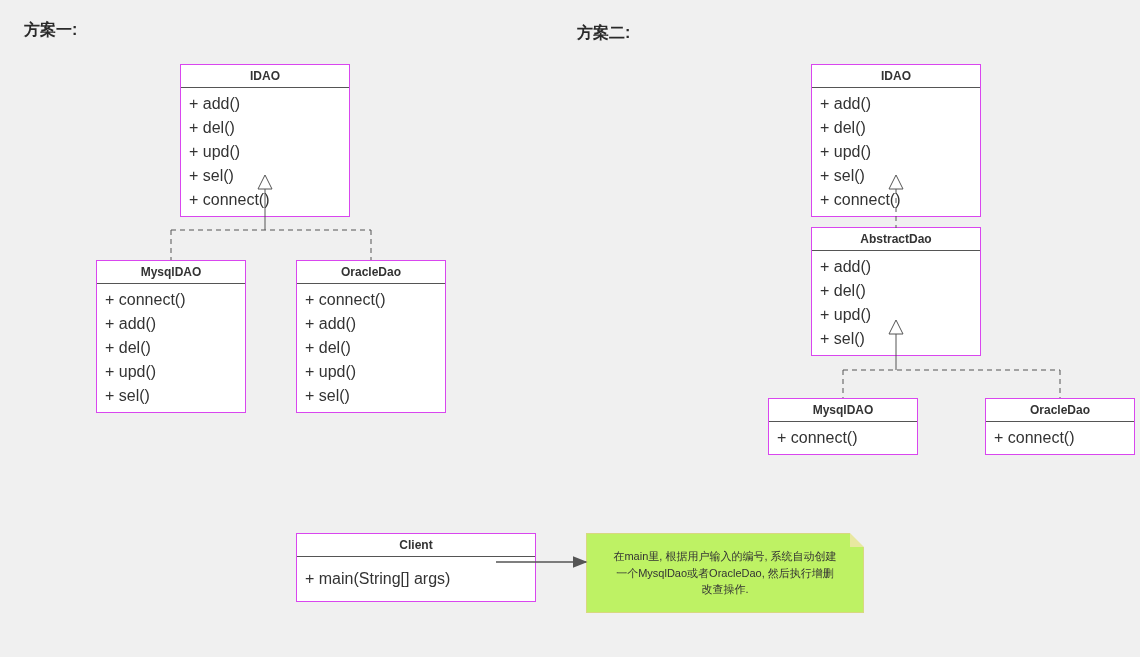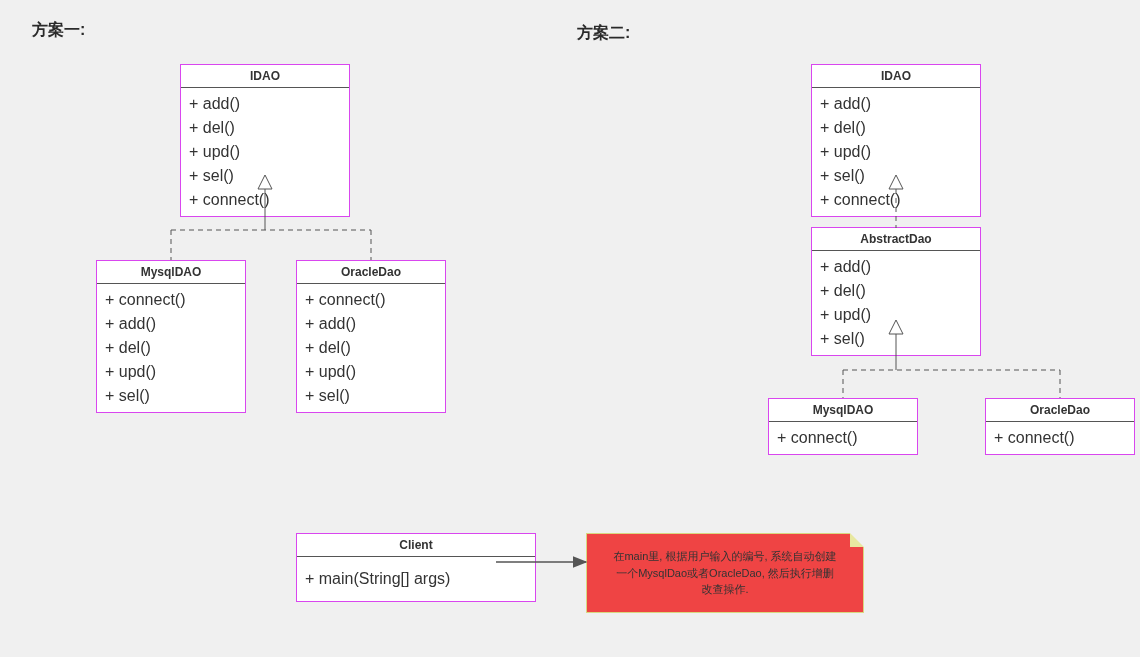--- a/index.html
+++ b/index.html
@@ -33,21 +33,21 @@
     padding: 4px 8px;
     font-size: 12px;
   }
   .classbox .body {
     padding: 4px 8px;
     font-size: 16px;
     line-height: 1.5;
   }
   .note {
     position: absolute;
-    background: #ef4444;
+    background: #bef264;
     border: 1px solid #d8d880;
     padding: 14px 16px;
     font-size: 11px;
     text-align: center;
     line-height: 1.5;
   }
   .note-corner {
     position: absolute;
     top: -1px;
     right: -1px;
@@ -61,21 +61,21 @@
     top: 0;
     left: 0;
     width: 1140px;
     height: 657px;
     pointer-events: none;
   }
 </style>
 </head>
 <body>
 
-<div class="heading" style="left:32px; top:20px;">方案一:</div>
+<div class="heading" style="left:24px; top:20px;">方案一:</div>
 <div class="heading" style="left:577px; top:23px;">方案二:</div>
 
 <div class="classbox" style="left:180px; top:64px; width:170px;">
   <div class="title">IDAO</div>
   <div class="body">
     <div>+ add()</div>
     <div>+ del()</div>
     <div>+ upd()</div>
     <div>+ sel()</div>
     <div>+ connect()</div>

